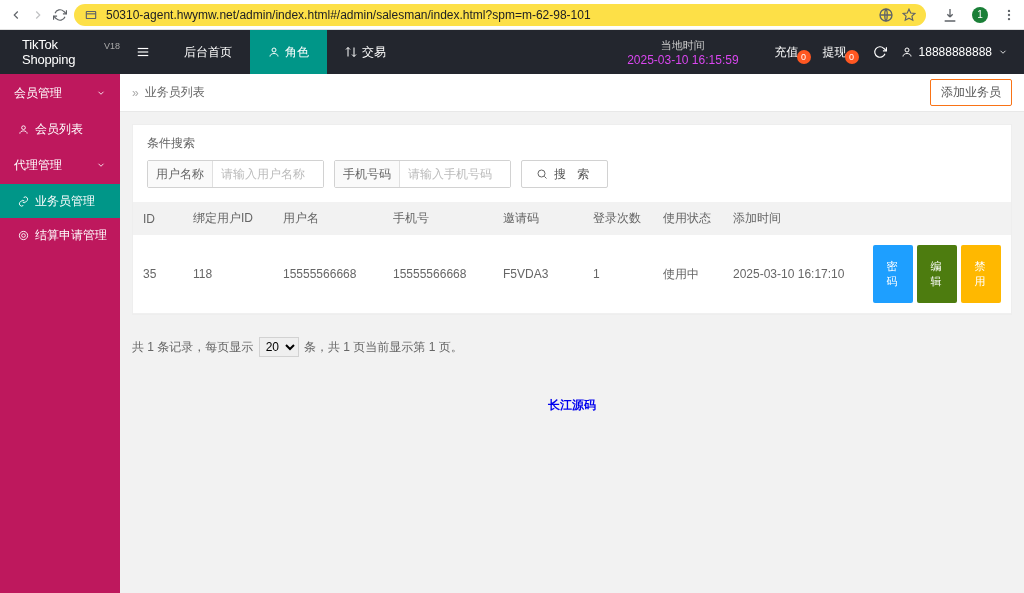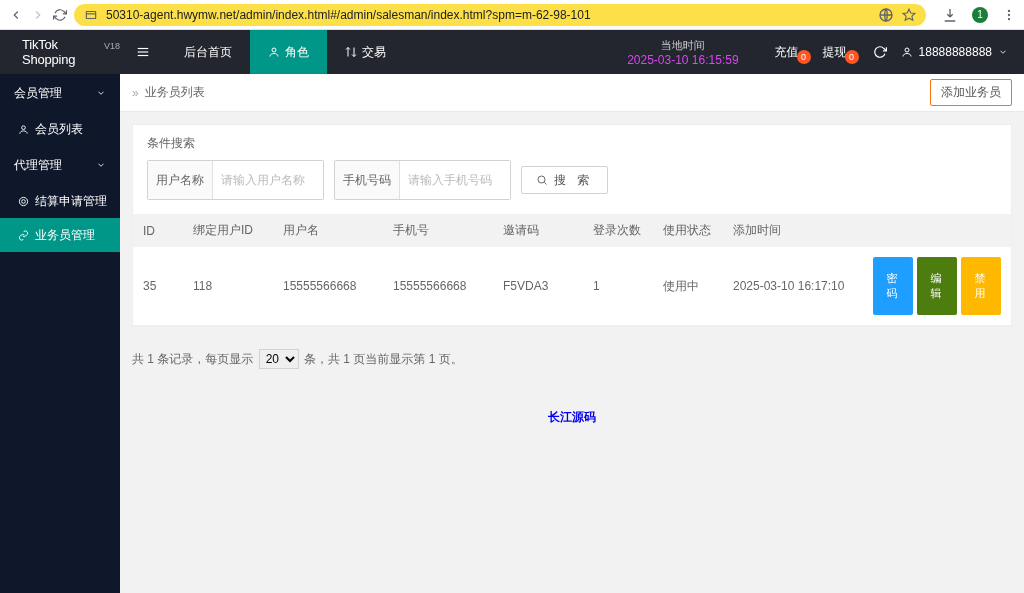--- a/index.html
+++ b/index.html
@@ -28,36 +28,36 @@
 .time-block { text-align: center; margin-right: 24px; }
 .time-label { font-size: 11px; color: #ccc; }
 .time-value { font-size: 12px; color: #d946ef; }
 .top-link { padding: 0 12px; position: relative; cursor: pointer; font-size: 12px; }
 .top-link .badge { position: absolute; top: 6px; right: 0px; background: #ff5722; color: #fff; border-radius: 8px; min-width: 14px; height: 14px; font-size: 9px; display: flex; align-items: center; justify-content: center; padding: 0 3px; }
 .refresh-icon { margin: 0 14px; cursor: pointer; }
 .user-area { display: flex; align-items: center; gap: 6px; margin-right: 16px; cursor: pointer; }
 
 
 .body-wrap { display: flex; height: calc(593px - 30px - 44px); }
-.sidebar { width: 120px; background: #0f172a; color: #fff; }
+.sidebar { width: 120px; background: #be185d; color: #fff; }
 .side-group { height: 38px; display: flex; align-items: center; justify-content: space-between; padding: 0 14px; font-size: 12px; cursor: pointer; }
 .side-item { height: 34px; display: flex; align-items: center; gap: 6px; padding-left: 18px; font-size: 12px; cursor: pointer; }
 .side-item.active { background: #009688; }
 
 .content { flex: 1; background: #f2f2f2; display: flex; flex-direction: column; }
 .breadcrumb-bar { height: 38px; background: #fff; border-bottom: 1px solid #e8e8e8; display: flex; align-items: center; padding: 0 12px; justify-content: space-between; }
 .bc-left { display: flex; align-items: center; gap: 6px; color: #666; font-size: 12px; }
 .bc-arrow { color: #aaa; }
 .btn-outline { border: 1px solid #f97316; background: #fff; padding: 4px 10px; font-size: 12px; border-radius: 2px; cursor: pointer; color: #555; }
 
 .panel { background: #fff; margin: 12px; border: 1px solid #eee; }
 .search-block { padding: 10px 14px 14px; }
 .search-title { font-size: 12px; color: #666; margin-bottom: 8px; }
 .search-row { display: flex; gap: 10px; align-items: center; }
-.field-group { display: flex; align-items: center; border: 1px solid #d2d2d2; border-radius: 2px; height: 40px; }
+.field-group { display: flex; align-items: center; border: 1px solid #d2d2d2; border-radius: 2px; height: 28px; }
 .field-label { padding: 0 8px; color: #666; font-size: 12px; border-right: 1px solid #e0e0e0; height: 100%; display: flex; align-items: center; background: #fafafa; }
 .field-input { border: none; outline: none; padding: 0 8px; font-size: 12px; height: 100%; width: 110px; }
 .field-input::placeholder { color: #bbb; }
 .btn-search { border: 1px solid #d2d2d2; background: #fff; height: 28px; padding: 0 14px; display: flex; align-items: center; gap: 6px; font-size: 12px; border-radius: 2px; cursor: pointer; color: #555; letter-spacing: 4px; }
 
 .table { width: 100%; border-collapse: collapse; }
 .table th { background: #f2f2f2; text-align: left; padding: 8px 10px; font-size: 12px; font-weight: normal; color: #666; }
 .table td { padding: 10px 10px; font-size: 12px; border-bottom: 1px solid #f0f0f0; color: #666; }
 .status-active { color: #5fb878; }
 .row-btns { display: flex; gap: 4px; justify-content: flex-end; }
@@ -202,33 +202,33 @@
       <span>会员列表</span>
     </div>
     <div class="side-group">
       <span>代理管理</span>
       <span class="chevron">
           <svg viewBox="0 0 24 24" fill="none" stroke="#fff" stroke-width="2">
             <path d="M6 9l6 6 6-6"></path>
           </svg>
         </span>
     </div>
+    <div class="side-item active">
+      <svg width="11" height="11" viewBox="0 0 24 24" fill="none" stroke="#fff" stroke-width="2">
+          <path d="M10 13a5 5 0 007 0l3-3a5 5 0 00-7-7l-1 1"></path>
+          <path d="M14 11a5 5 0 00-7 0l-3 3a5 5 0 007 7l1-1"></path>
+        </svg>
+      <span>业务员管理</span>
+    </div>
     <div class="side-item">
       <svg width="11" height="11" viewBox="0 0 24 24" fill="none" stroke="#fff" stroke-width="2">
           <circle cx="12" cy="12" r="9"></circle>
           <circle cx="12" cy="12" r="4"></circle>
         </svg>
       <span>结算申请管理</span>
-    </div>
-    <div class="side-item active">
-      <svg width="11" height="11" viewBox="0 0 24 24" fill="none" stroke="#fff" stroke-width="2">
-          <path d="M10 13a5 5 0 007 0l3-3a5 5 0 00-7-7l-1 1"></path>
-          <path d="M14 11a5 5 0 00-7 0l-3 3a5 5 0 007 7l1-1"></path>
-        </svg>
-      <span>业务员管理</span>
     </div>
   </div>
 
   <div class="content">
     <div class="breadcrumb-bar">
       <div class="bc-left">
         <span class="bc-arrow">»</span>
         <span>业务员列表</span>
       </div>
       <button class="btn-outline">添加业务员</button>

